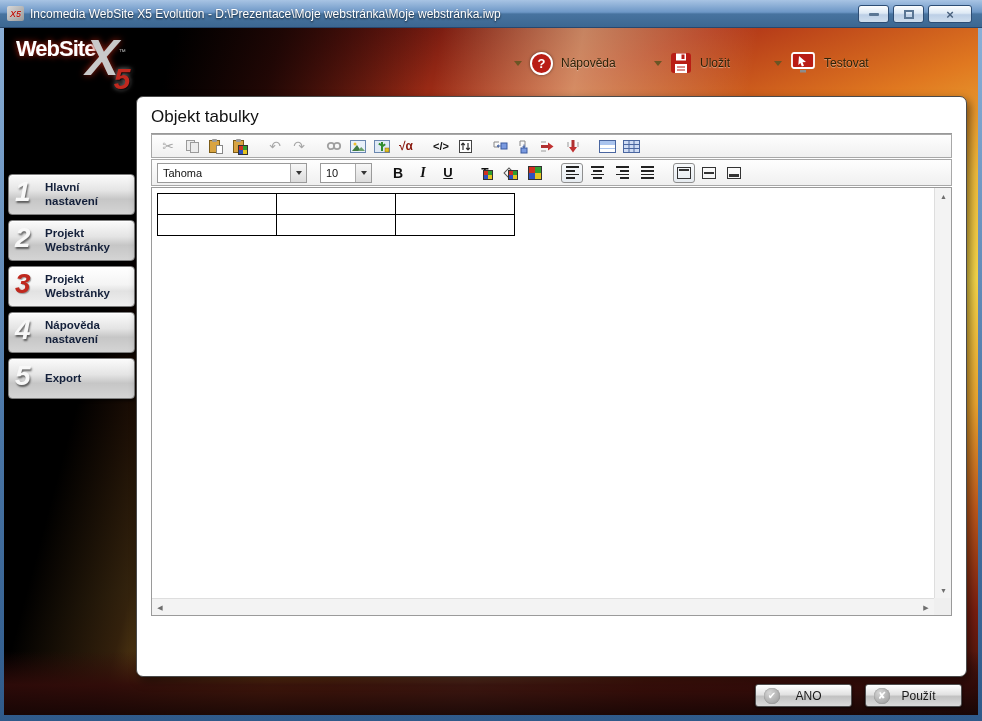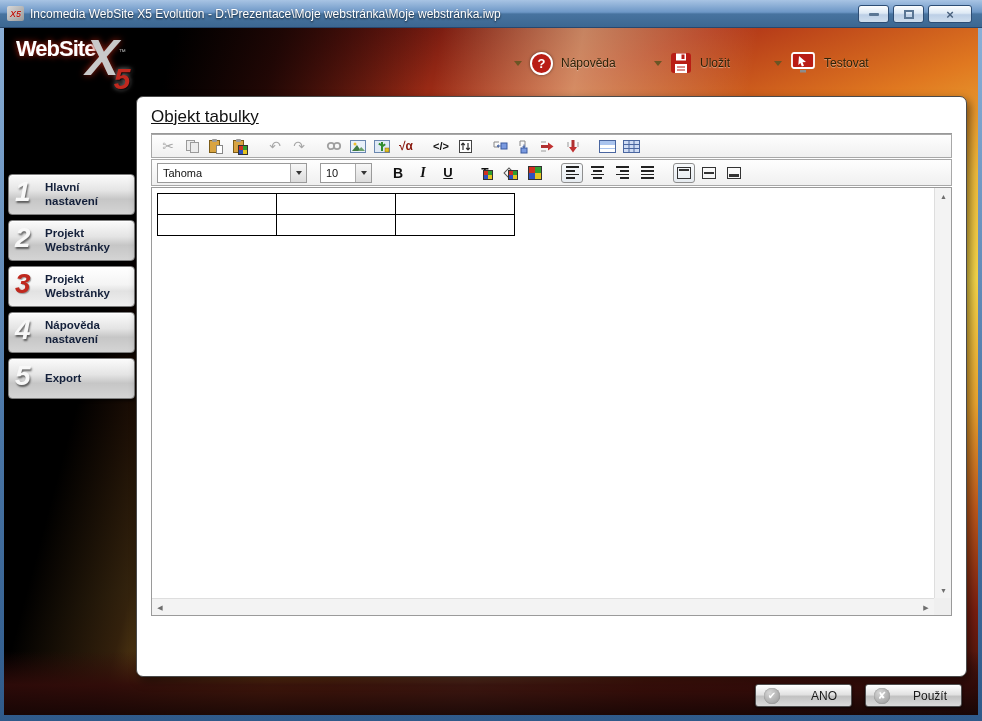--- a/index.html
+++ b/index.html
@@ -62,21 +62,21 @@
     box-shadow:1px 2px 3px rgba(0,0,0,.55), inset 0 1px 0 #fff; }
   .side-item.active { background:linear-gradient(180deg,#ffffff 0%, #f4f4f4 45%, #e2e2e2 62%, #efefef 100%); }
   .side-num { position:absolute; left:6px; top:1px; font-size:28px; font-weight:bold; font-style:italic;
     color:#f8f8f8; text-shadow:1px 2px 2px rgba(0,0,0,.55); }
   .side-item.active .side-num { color:#c0281e; text-shadow:1px 1px 1px rgba(0,0,0,.35); }
   .side-label { font-size:11.5px; font-weight:bold; color:#14203a; line-height:1.2; }
 
   
   .panel { position:absolute; left:132px; top:68px; width:831px; height:581px; background:#fff;
     border:1px solid #4a4a4a; border-radius:7px; box-shadow:3px 4px 10px rgba(0,0,0,.5); }
-  .panel-title { margin:10px 14px 0; font-size:17px; color:#111; padding-bottom:6px; border-bottom:1px solid #999;text-decoration:underline; }
+  .panel-title { margin:10px 14px 0; font-size:17px; color:#111; padding-bottom:6px; border-bottom:1px solid #999; }
   .panel-desc { margin:7px 14px 8px; font-size:11px; color:#1d1d1d; }
 
   .tbar { margin:0 14px; border:1px solid #a8a8a8; background:linear-gradient(#fefefe,#f0f0f0);
     display:flex; align-items:center; padding:0 5px; }
   .tbar1 { height:24px; gap:2px; }
   .tbar2 { height:27px; margin-top:1px; gap:3px; }
   .tb-btn { width:22px; height:20px; display:flex; align-items:center; justify-content:center;
     cursor:pointer; position:relative; border:1px solid transparent; border-radius:3px; }
   .tb-btn.pressed { border:1px solid #8f8f8f; background:linear-gradient(#f8fafc,#e6ebf0); }
   .tb-gap { width:9px; }
@@ -139,21 +139,21 @@
   
   .footer-btn { position:absolute; top:656px; width:97px; height:23px; border:1px solid #4f4f4f; border-radius:3px;
     display:flex; align-items:center; cursor:pointer;
     background:linear-gradient(180deg,#ffffff 0%, #e2e2e2 45%, #c2c2c2 55%, #dadada 100%);
     box-shadow:0 1px 3px rgba(0,0,0,.65), inset 0 1px 0 #fff; }
   .btn-ok { left:751px; } .btn-cancel { left:861px; }
   .fb-icon { width:16px; height:16px; border-radius:50%; margin-left:8px;
     background:radial-gradient(circle at 35% 30%, #d6d6d6, #969696);
     color:#fff; font-size:10px; display:flex; align-items:center; justify-content:center;
     box-shadow:inset 0 0 1px #666; }
-  .fb-label { flex:1; text-align:right; margin-right:14px; font-size:12px; color:#1a1a1a; }
+  .fb-label { flex:1; text-align:center; margin-right:14px; font-size:12px; color:#1a1a1a; }
 </style>
 </head>
 <body>
 
 <div class="window">
 
   <div class="titlebar">
     <div class="app-icon">X5</div>
     <span class="title-text">Incomedia WebSite X5 Evolution - D:\Prezentace\Moje webstránka\Moje webstránka.iwp</span>
     <div class="win-controls">

